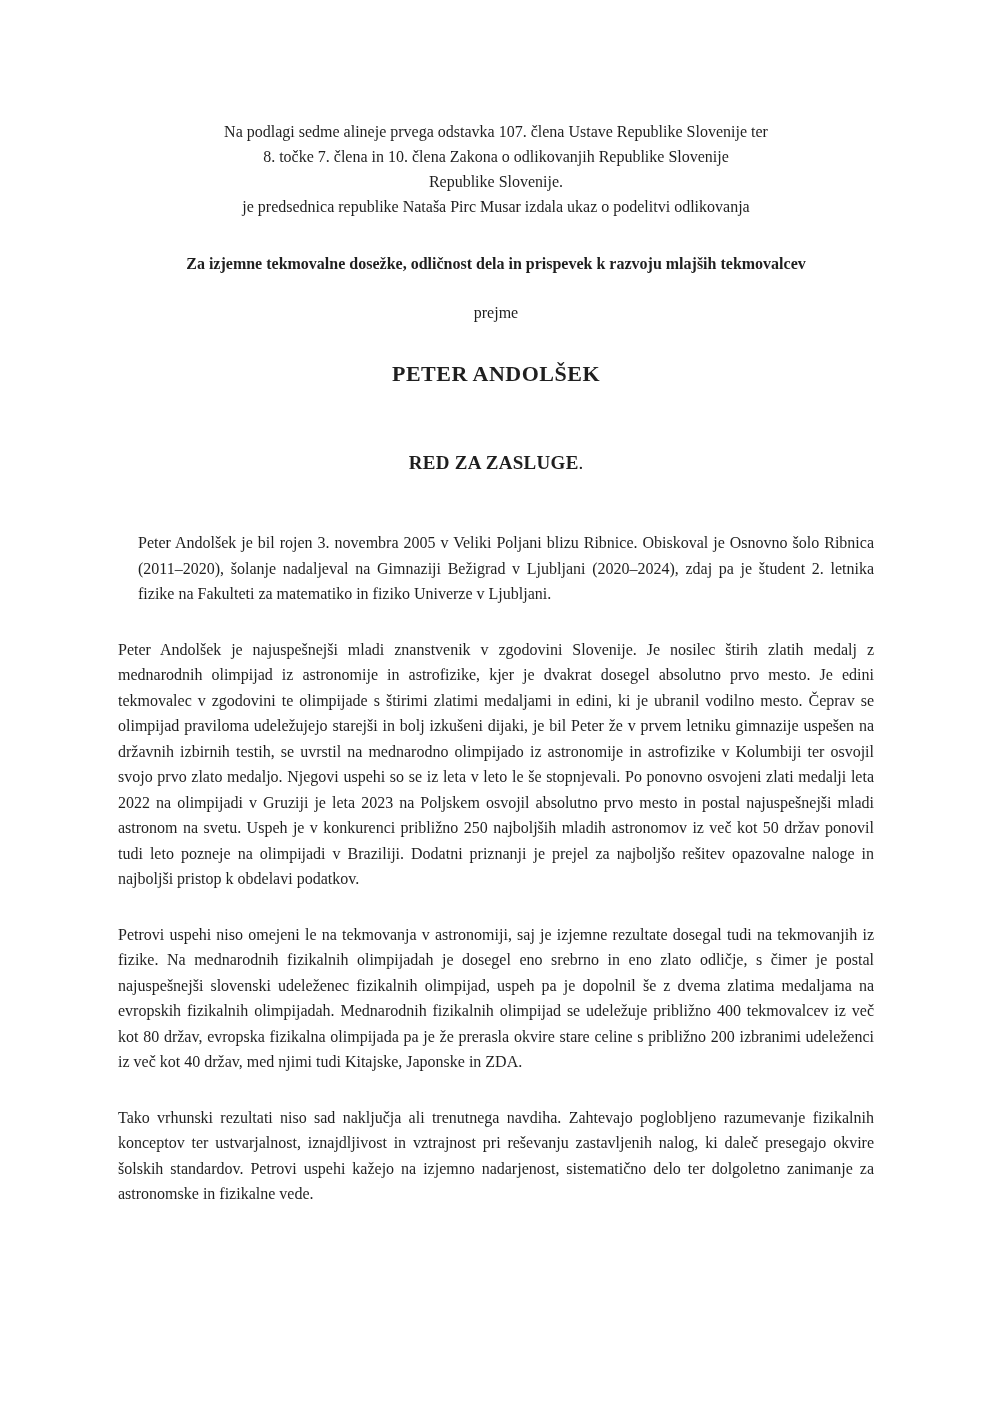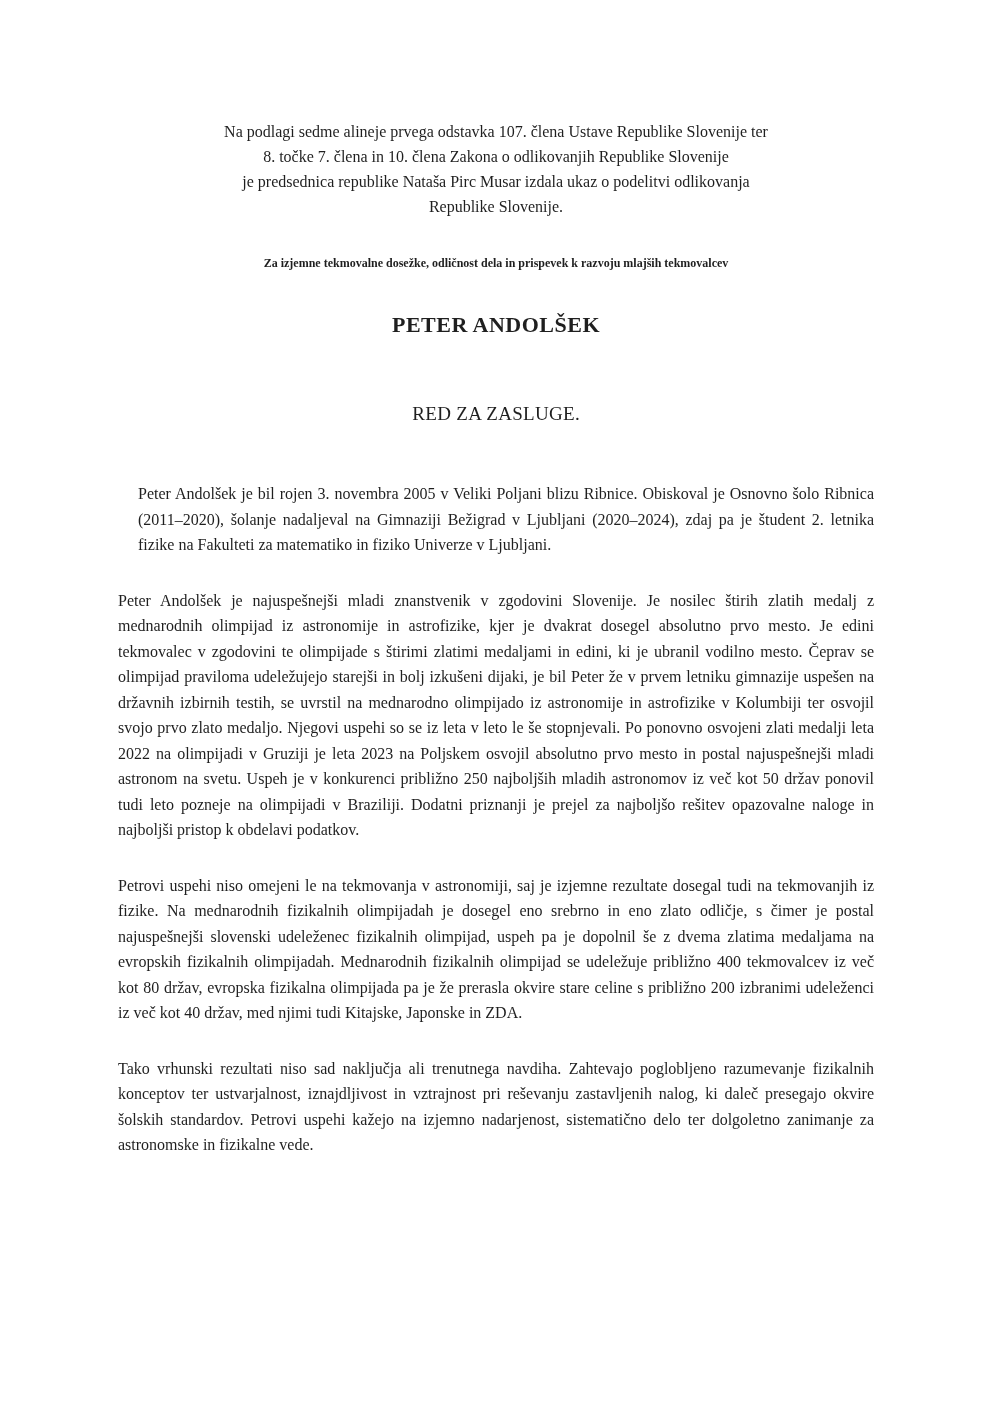--- a/index.html
+++ b/index.html
@@ -27,21 +27,21 @@
     line-height: 25px;
   }
   .preamble-line {
     white-space: nowrap;
   }
   .citation {
     margin: 32px auto 0 auto;
     max-width: 700px;
     text-align: center;
     font-weight: bold;
-    font-size: 12px;
+    font-size: 16px;
     line-height: 25px;
   }
   .receives {
     margin-top: 24px;
     text-align: center;
     font-size: 16px;
     line-height: 25px;
   }
   .recipient {
     margin: 29px 0 0 0;
@@ -51,21 +51,21 @@
     font-weight: bold;
     letter-spacing: 0.5px;
   }
   .award-line {
     margin-top: 57px;
     text-align: center;
     font-size: 19px;
     line-height: 24px;
   }
   .award-name {
-    font-weight: normal;
+    font-weight: bold;
     letter-spacing: 0.3px;
     text-align: right;
   }
   .award-period {
     font-weight: normal;
   }
   .body-para {
     margin: 30px 0 0 0;
     font-size: 16px;
     line-height: 25.5px;
@@ -77,26 +77,27 @@
   }
 </style>
 </head>
 <body>
 
 <div class="page">
 
   <div class="preamble">
     <div class="preamble-line">Na podlagi sedme alineje prvega odstavka 107. člena Ustave Republike Slovenije ter</div>
     <div class="preamble-line">8. točke 7. člena in 10. člena Zakona o odlikovanjih Republike Slovenije</div>
+    <div class="preamble-line">Republike Slovenije.</div>
     <div class="preamble-line">je predsednica republike Nataša Pirc Musar izdala ukaz o podelitvi odlikovanja</div>
-    <div class="preamble-line">Republike Slovenije.</div>
   </div>
 
   <div class="citation">Za izjemne tekmovalne dosežke, odličnost dela in prispevek k razvoju mlajših tekmovalcev</div>
 
+  <div class="receives">prejme</div>
 
   <h1 class="recipient">PETER ANDOLŠEK</h1>
 
   <div class="award-line"><span class="award-name">RED ZA ZASLUGE</span><span class="award-period">.</span></div>
 
   <p class="body-para first">Peter Andolšek je bil rojen 3. novembra 2005 v Veliki Poljani blizu Ribnice. Obiskoval je Osnovno šolo Ribnica (2011–2020), šolanje nadaljeval na Gimnaziji Bežigrad v Ljubljani (2020–2024), zdaj pa je študent 2. letnika fizike na Fakulteti za matematiko in fiziko Univerze v Ljubljani.</p>
 
   <p class="body-para">Peter Andolšek je najuspešnejši mladi znanstvenik v zgodovini Slovenije. Je nosilec štirih zlatih medalj z mednarodnih olimpijad iz astronomije in astrofizike, kjer je dvakrat dosegel absolutno prvo mesto. Je edini tekmovalec v zgodovini te olimpijade s štirimi zlatimi medaljami in edini, ki je ubranil vodilno mesto. Čeprav se olimpijad praviloma udeležujejo starejši in bolj izkušeni dijaki, je bil Peter že v prvem letniku gimnazije uspešen na državnih izbirnih testih, se uvrstil na mednarodno olimpijado iz astronomije in astrofizike v Kolumbiji ter osvojil svojo prvo zlato medaljo. Njegovi uspehi so se iz leta v leto le še stopnjevali. Po ponovno osvojeni zlati medalji leta 2022 na olimpijadi v Gruziji je leta 2023 na Poljskem osvojil absolutno prvo mesto in postal najuspešnejši mladi astronom na svetu. Uspeh je v konkurenci približno 250 najboljših mladih astronomov iz več kot 50 držav ponovil tudi leto pozneje na olimpijadi v Braziliji. Dodatni priznanji je prejel za najboljšo rešitev opazovalne naloge in najboljši pristop k obdelavi podatkov.</p>
 
   <p class="body-para">Petrovi uspehi niso omejeni le na tekmovanja v astronomiji, saj je izjemne rezultate dosegal tudi na tekmovanjih iz fizike. Na mednarodnih fizikalnih olimpijadah je dosegel eno srebrno in eno zlato odličje, s čimer je postal najuspešnejši slovenski udeleženec fizikalnih olimpijad, uspeh pa je dopolnil še z dvema zlatima medaljama na evropskih fizikalnih olimpijadah. Mednarodnih fizikalnih olimpijad se udeležuje približno 400 tekmovalcev iz več kot 80 držav, evropska fizikalna olimpijada pa je že prerasla okvire stare celine s približno 200 izbranimi udeleženci iz več kot 40 držav, med njimi tudi Kitajske, Japonske in ZDA.</p>

